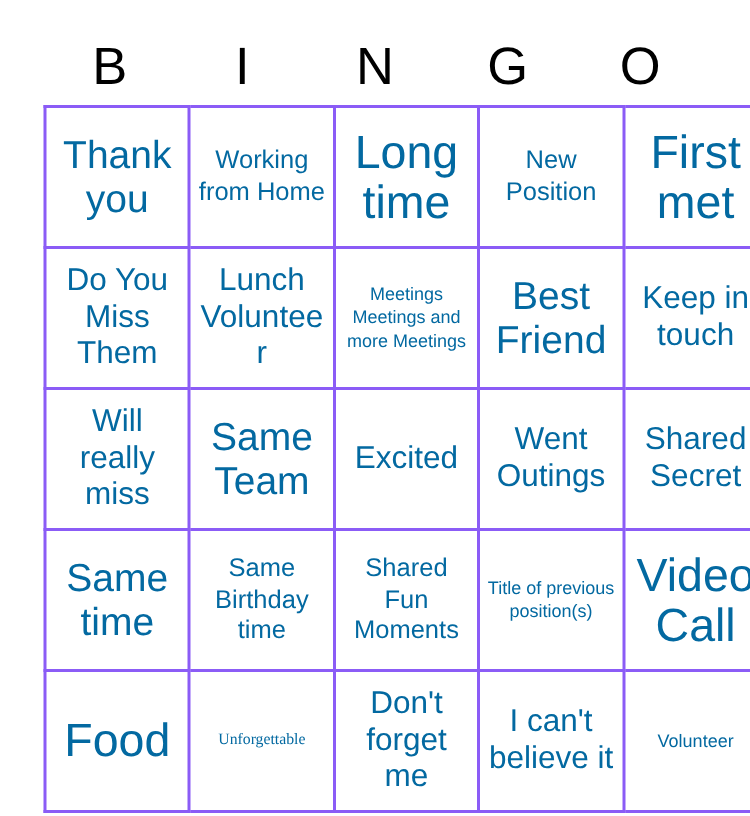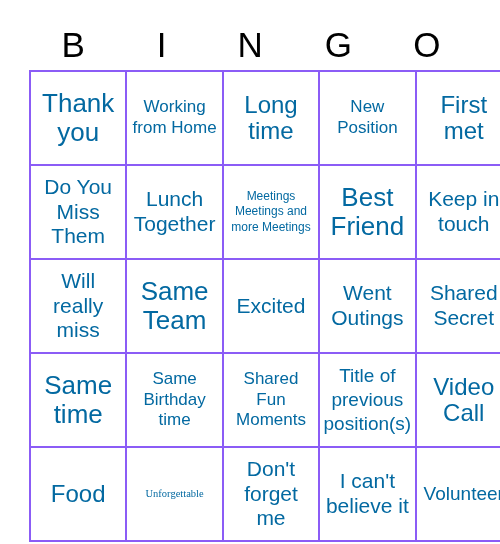--- a/index.html
+++ b/index.html
@@ -52,25 +52,25 @@
     height: 88px;
     padding: 2px 3px;
     text-align: center;
     vertical-align: middle;
     color: #0369a1;
     overflow: hidden;
     word-wrap: break-word;
   }
 
   
-  .t-xxl { font-size: 24px; line-height: 1.08; }
+  .t-xxl { font-size: 31px; line-height: 1.08; }
   .t-xl  { font-size: 26px; line-height: 1.12; }
   .t-lg  { font-size: 21px; line-height: 1.18; }
   .t-md  { font-size: 17px; line-height: 1.22; }
-  .t-sm  { font-size: 19px; line-height: 1.25; }
+  .t-sm  { font-size: 12px; line-height: 1.25; }
   .t-xs  { font-size: 12px; line-height: 1.3; }
   .t-xxs { font-size: 10.5px; line-height: 1.3; font-family: Liberation Serif, serif; }
 </style>
 </head>
 <body>
 
 <div id="card">
 
   <div class="header-row">
     <div class="header-cell">B</div>
@@ -84,21 +84,21 @@
     <tbody>
       <tr>
         <td class="t-xl">Thank you</td>
         <td class="t-md">Working from Home</td>
         <td class="t-xxl">Long time</td>
         <td class="t-md">New Position</td>
         <td class="t-xxl">First met</td>
       </tr>
       <tr>
         <td class="t-lg">Do You Miss Them</td>
-        <td class="t-lg">Lunch Together</td>
+        <td class="t-lg">Lunch Volunteer</td>
         <td class="t-xs">Meetings Meetings and more Meetings</td>
         <td class="t-xl">Best Friend</td>
         <td class="t-lg">Keep in touch</td>
       </tr>
       <tr>
         <td class="t-lg">Will really miss</td>
         <td class="t-xl">Same Team</td>
         <td class="t-lg">Excited</td>
         <td class="t-lg">Went Outings</td>
         <td class="t-lg">Shared Secret</td>

